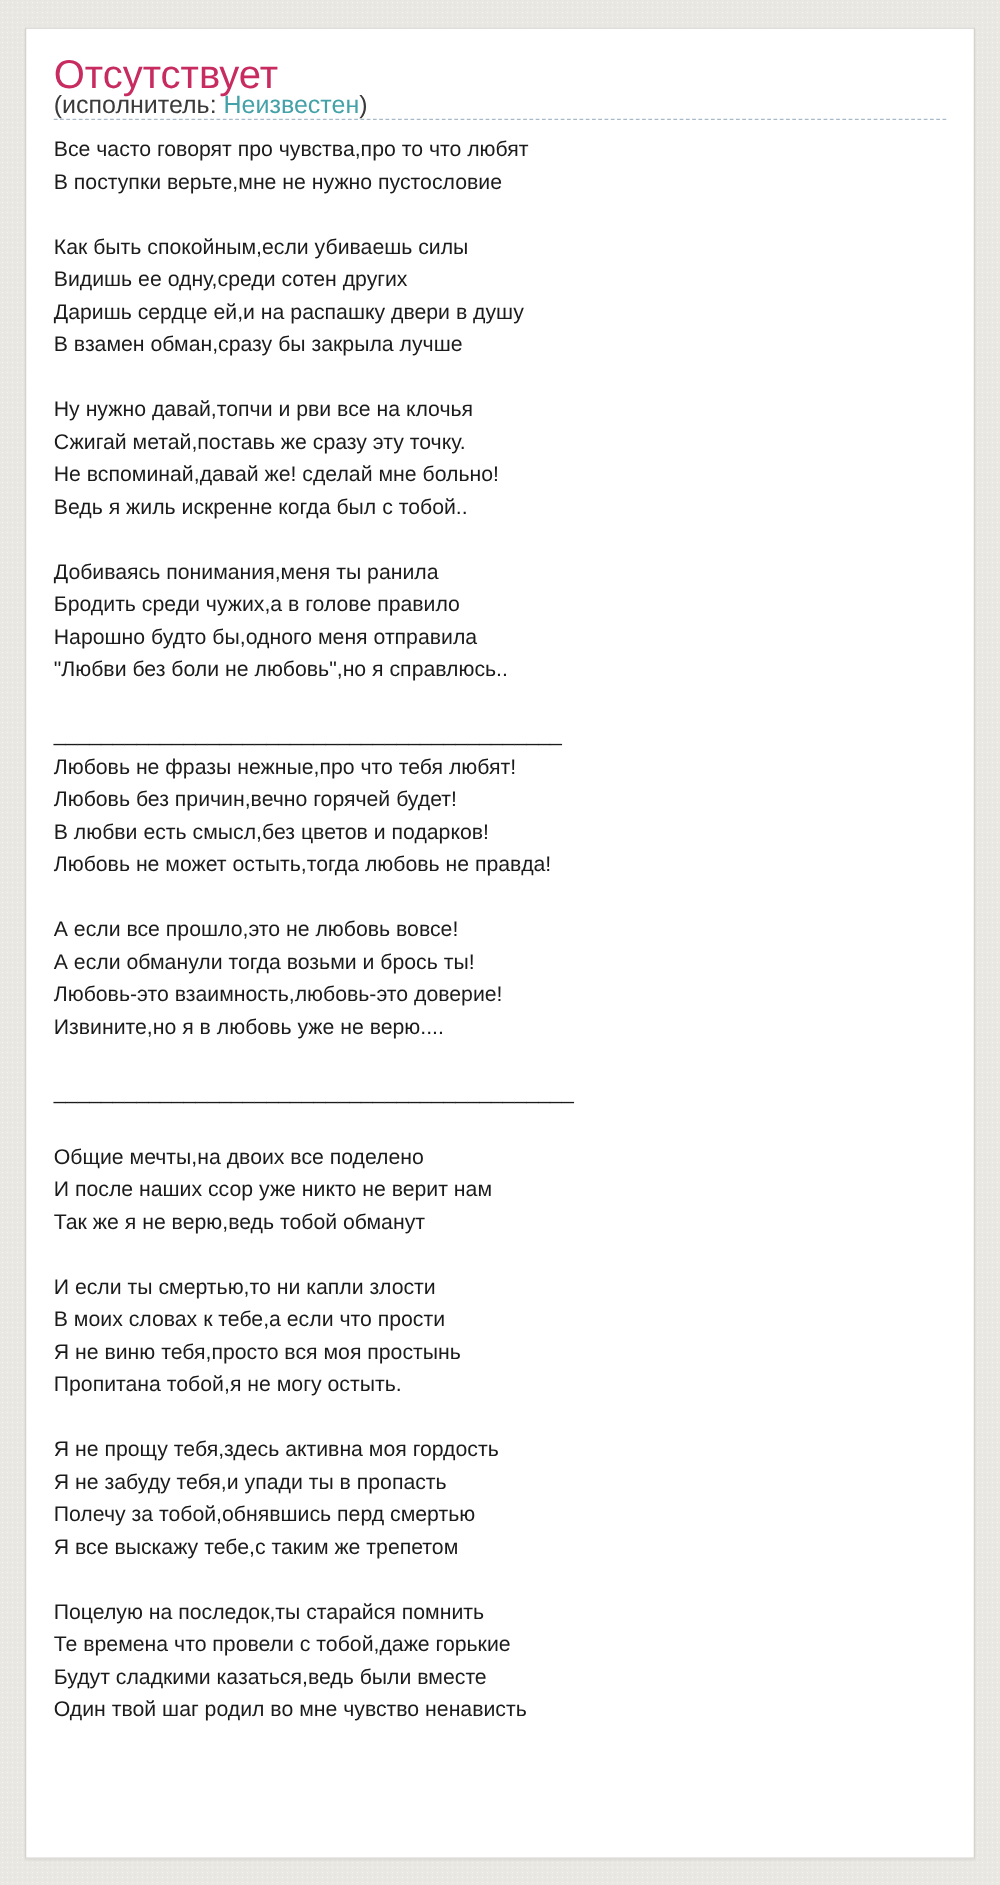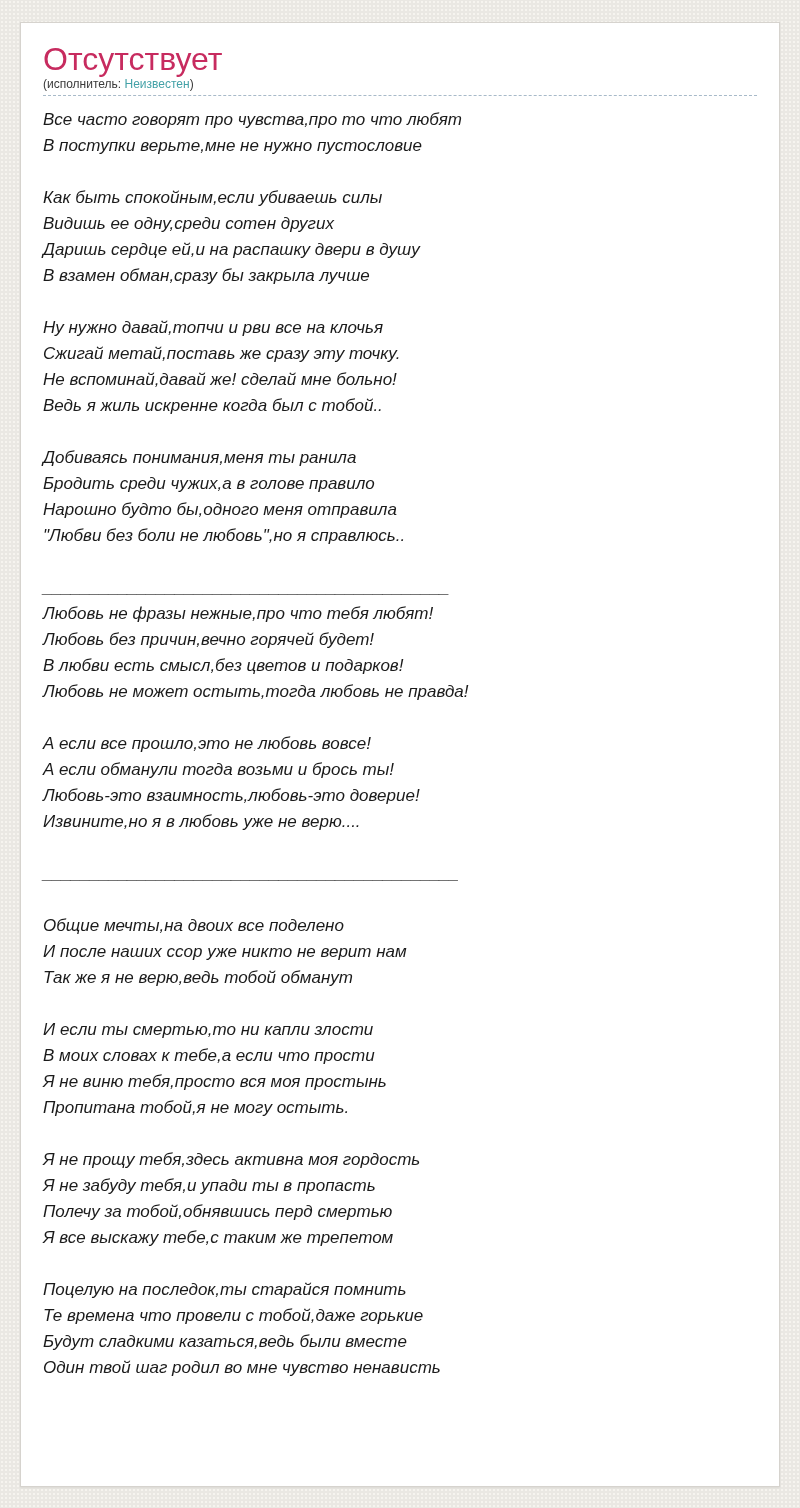--- a/index.html
+++ b/index.html
@@ -31,21 +31,21 @@
 
   h1.song-title {
     font-size: 32px;
     line-height: 32px;
     font-weight: 400;
     color: #c72b5f;
     letter-spacing: 0;
   }
 
   .artist-line {
-    font-size: 12px;
+    font-size: 20px;
     line-height: 18px;
     color: #3a3a3a;
     border-bottom: 1px dashed #a8bac9;
     padding-bottom: 2px;
   }
 
   .artist-link {
     color: #43a1a7;
     text-decoration: none;
     cursor: pointer;
@@ -54,21 +54,20 @@
   .lyrics {
     margin-top: 11px;
     font-size: 17px;
     line-height: 26px;
     color: #1b1b1b;
   }
 
   .lyric-line {
     height: 26px;
     white-space: pre;
-    font-style: italic;
   }
 </style>
 </head>
 <body>
 
 <div class="card">
 
   <h1 class="song-title">Отсутствует</h1>
 
   <div class="artist-line"><span>(исполнитель: </span><a class="artist-link">Неизвестен</a><span>)</span></div>

